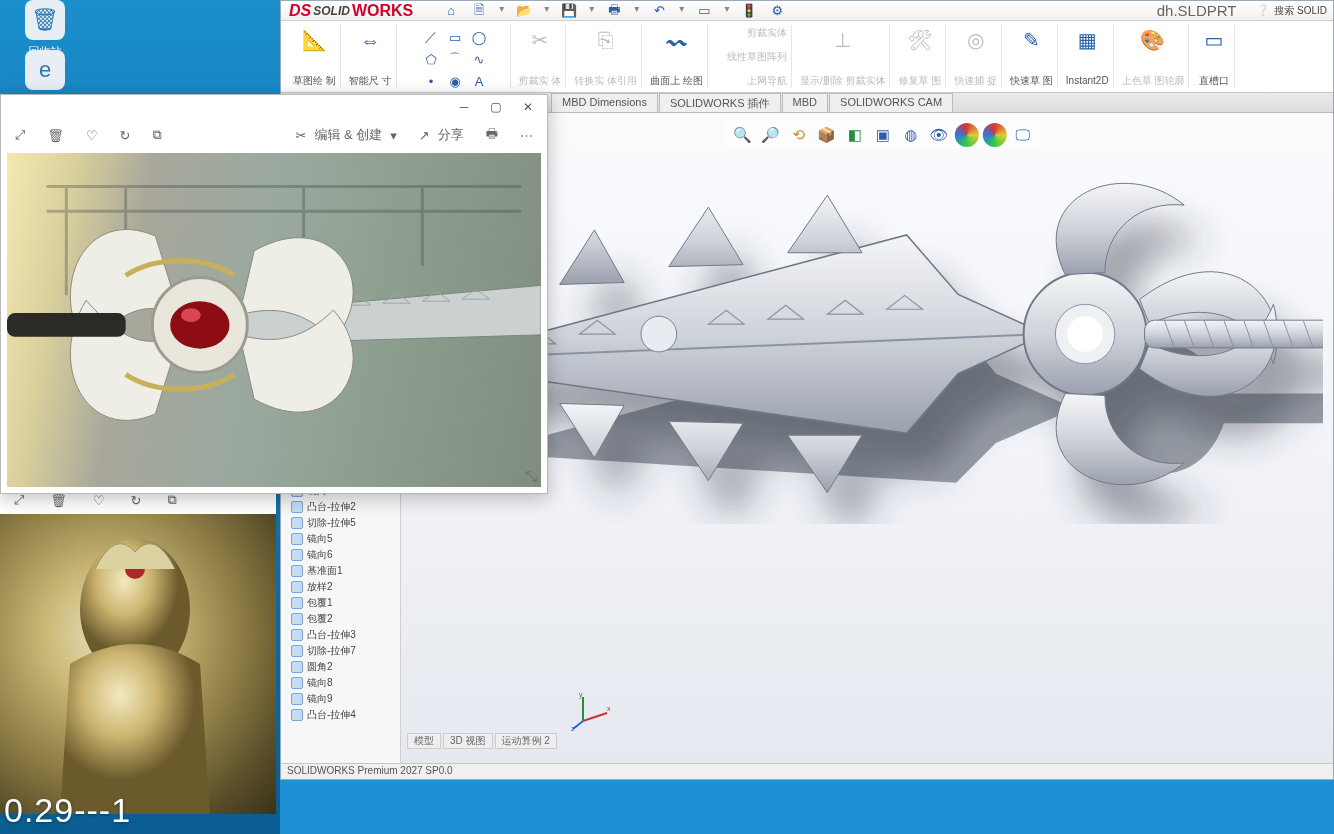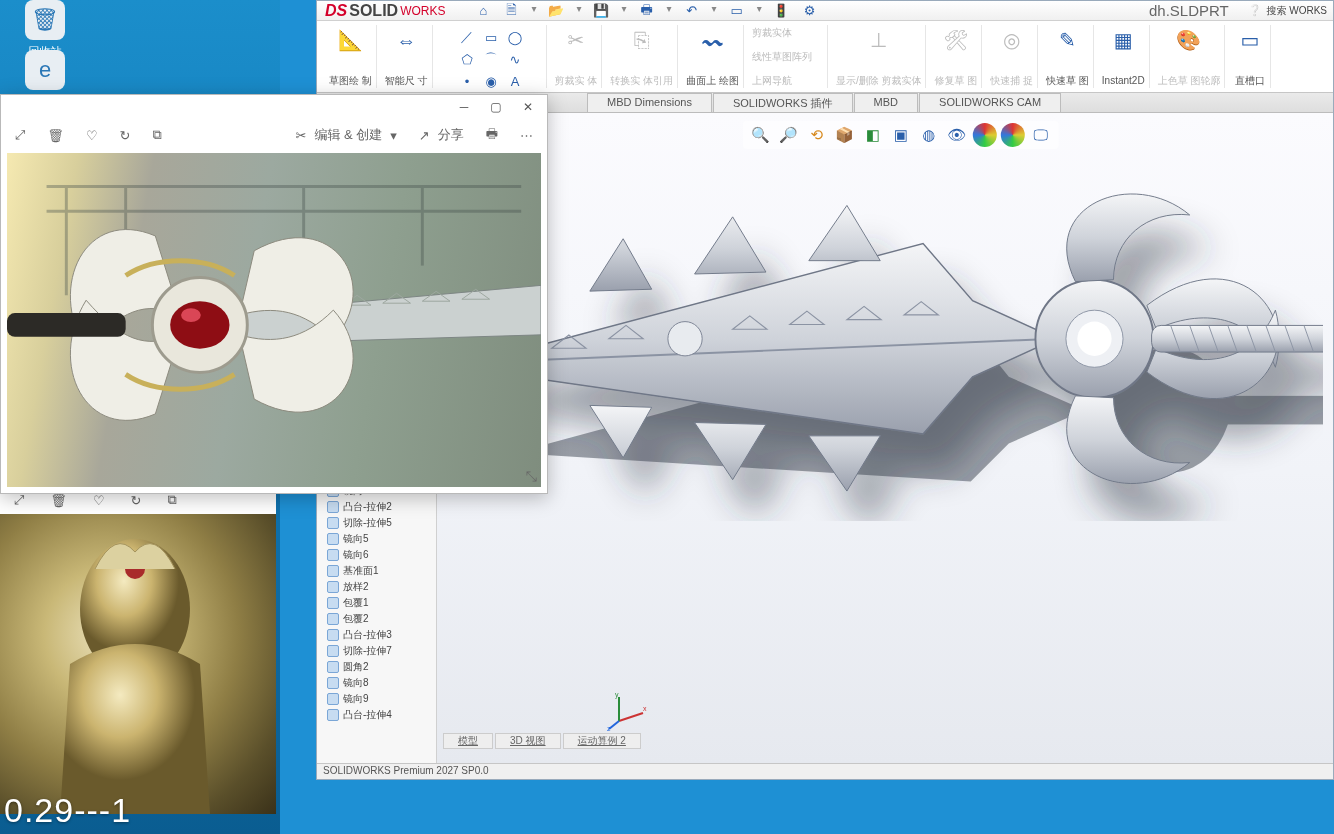--- a/index.html
+++ b/index.html
@@ -6,66 +6,66 @@
   html,body { width:1334px; height:834px; overflow:hidden; background:#1e90d4; position:relative; }
 
   
   .desktop { position:absolute; left:0; top:0; width:280px; height:834px; background:linear-gradient(180deg,#1b8ecb 0%,#0f73b0 55%,#0a5d91 100%); }
   .desktop-icon { position:absolute; text-align:center; color:#fff; font-size:11px; width:70px; }
   .desktop-icon .icon-shell { width:40px; height:40px; margin:0 auto 4px; background:#e8eef3; border-radius:8px; display:flex; align-items:center; justify-content:center; font-size:22px; color:#2a77b6; }
   .desktop-icon.recycle { left:10px; top:0; }
   .desktop-icon.browse { left:10px; top:50px; }
 
   
-  .sw-window { position:absolute; left:280px; top:0; right:0; height:780px; background:#ef4444; border:1px solid #9ab; display:flex; flex-direction:column;margin-left:36px; }
+  .sw-window { position:absolute; left:280px; top:0; right:0; height:780px; background:#ef4444; border:1px solid #9ab; display:flex; flex-direction:column; }
   .sw-titlerow { height:20px; background:linear-gradient(#fff,#f0f0f0); border-bottom:1px solid #d0d0d0; display:flex; align-items:center; font-size:11px; color:#444; }
   .sw-logo { display:flex; align-items:center; gap:2px; padding:0 8px; }
   .sw-logo .ds { color:#d4002a; font-weight:700; font-size:16px; font-style:italic; }
-  .sw-logo .solid { color:#444; font-weight:700; font-size:16px; }
-  .sw-logo .works { color:#d4002a; font-weight:400; font-size:12px; }
+  .sw-logo .solid { color:#444; font-weight:700; font-size:12px;font-style:italic; }
+  .sw-logo .works { color:#d4002a; font-weight:700; font-size:16px; }
   .sw-menu { display:flex; gap:2px; margin-left:8px; }
   .sw-menu span { padding:2px 6px; cursor:pointer; }
   .qat { display:flex; gap:8px; margin-left:20px; }
   .qat-icon { width:20px; height:16px; display:flex; align-items:center; justify-content:center; font-size:13px; color:#2a5faa; cursor:pointer; }
   .qat-sep { font-size:10px; color:#888; margin:0 2px; }
   .sw-docname { margin-left:auto; margin-right:20px; color:#666; font-size:15px; }
   .sw-search { margin-right:6px; display:flex; align-items:center; gap:4px; }
 
   
   .ribbon { height:72px; background:#fff; border-bottom:1px solid #c6c6c6; display:flex; padding:4px 8px; gap:4px; }
   .rb-group { display:flex; flex-direction:column; align-items:center; justify-content:space-between; padding:2px 4px; border-right:1px solid #e6e6e6; min-width:42px; }
   .rb-bigicon { font-size:20px; color:#2a5faa; width:26px; height:26px; display:flex; align-items:center; justify-content:center; }
   .rb-label { font-size:10px; color:#555; text-align:center; line-height:11px; }
   .rb-grid { display:grid; grid-template-columns:repeat(3,22px); grid-auto-rows:20px; gap:2px;}
   .rb-grid span{ width:22px; height:20px; display:flex; align-items:center; justify-content:center; color:#2a5faa; font-size:13px;}
   .rb-disabled .rb-bigicon, .rb-disabled .rb-label, .rb-disabled span { color:#bcbcbc; }
 
   
   .tabstrip { height:20px; background:linear-gradient(#eaeaea,#dedede); border-bottom:1px solid #bcbcbc; display:flex; font-size:11px; position:relative; }
   .tabstrip .gap { width:270px; }
-  .tab { padding:2px 19px; border:1px solid #bcbcbc; border-bottom:none; background:#efefef; color:#555; margin-right:1px; cursor:pointer;}
+  .tab { padding:2px 10px; border:1px solid #bcbcbc; border-bottom:none; background:#efefef; color:#555; margin-right:1px; cursor:pointer;}
 
   
   .workspace { flex:1; display:flex; position:relative; background:#fff; }
   .feat-tree { width:120px; background:#f7f7f7; border-right:1px solid #d0d0d0; overflow:hidden; font-size:10px; color:#444;}
   .feat-row { display:flex; align-items:center; gap:4px; padding:1px 4px 1px 10px; white-space:nowrap;}
   .feat-row .fico { width:12px; height:12px; background:#c7dcf1; border:1px solid #7aa6d6; border-radius:2px; }
   .viewport { flex:1; position:relative; background:linear-gradient(180deg,#fbfbfe 0%,#f1f3f8 55%,#e6e9ef 100%); overflow:hidden; }
   .view-toolbar { position:absolute; top:8px; left:50%; transform:translateX(-45%); display:flex; gap:4px; background:rgba(255,255,255,.5); padding:2px 6px; border-radius:4px; }
   .vt-icon { width:24px; height:24px; font-size:15px; display:flex; align-items:center; justify-content:center; color:#2a5faa; cursor:pointer;} .vt-icon.green{color:#2a8c3a;} .vt-icon.orange{color:#d78a1f;}
   .vt-icon.rgb{ background:conic-gradient(#d33,#dc3,#3c4,#37d,#d33); border-radius:50%; }
 
   
   .swordwrap{position:absolute; left:10px; top:60px; right:10px; bottom:30px;}
 
   .triad { position:absolute; left:170px; bottom:30px; font-size:10px; }
   .triad svg { width:40px; height:40px;}
 
   .bottom-tabs{ position:absolute; left:0; bottom:14px; height:16px; font-size:10px; color:#666; display:flex; gap:2px; padding-left:6px; background:transparent;}
-  .bottom-tabs span{ background:#eee; border:1px solid #ccc; padding:0 14px; cursor:pointer;text-decoration:underline;}
+  .bottom-tabs span{ background:#eee; border:1px solid #ccc; padding:0 6px; cursor:pointer;}
 
   .statusbar { height:16px; background:#f0f0f0; border-top:1px solid #c6c6c6; font-size:10px; color:#555; padding:1px 6px; }
 
   
   .bluebar { position:absolute; left:280px; top:780px; right:0; height:54px; background:#1e90d4;}
 
   
   .photowin { position:absolute; left:0; top:94px; width:548px; height:400px; background:#fff; border:1px solid #b9b9b9; box-shadow:0 4px 18px rgba(0,0,0,.25); display:flex; flex-direction:column; }
   .pw-ctrl { height:24px; display:flex; align-items:center; justify-content:flex-end; gap:2px; padding-right:4px; }
   .pw-btn { width:30px; height:22px; display:flex; align-items:center; justify-content:center; font-size:12px; color:#555; cursor:pointer;}
@@ -122,21 +122,21 @@
       <span class="qat-icon">↶</span>
         <span class="qat-sep">▾</span>
       <span class="qat-icon">▭</span>
         <span class="qat-sep">▾</span>
       <span class="qat-icon" style="color:#2a8c3a">🚦</span>
       <span class="qat-icon">⚙</span>
     </div>
     <div class="sw-docname">dh.SLDPRT</div>
     <div class="sw-search">
       <span>❔</span>
-      <span class="mini">搜索 WORKS</span>
+      <span class="mini">搜索 SOLID</span>
     </div>
   </div>
 
   <div class="ribbon">
     <div class="rb-group">
       <div class="rb-bigicon">📐</div>
       <div class="rb-label">草图绘
 制</div>
     </div>
     <div class="rb-group">
@@ -165,21 +165,21 @@
     <div class="rb-group rb-disabled">
       <div class="rb-bigicon">⎘</div>
       <div class="rb-label">转换实
 体引用</div>
     </div>
     <div class="rb-group">
       <div class="rb-bigicon">〰</div>
       <div class="rb-label">曲面上
 绘图</div>
     </div>
-    <div class="rb-group rb-disabled" style="min-width:80px;align-items:flex-start">
+    <div class="rb-group rb-disabled" style="min-width:80px;align-items:flex-end">
       <div class="rb-label">剪裁实体</div>
       <div class="rb-label">线性草图阵列</div>
       <div class="rb-label">上网导航</div>
     </div>
     <div class="rb-group rb-disabled">
       <div class="rb-bigicon">⊥</div>
       <div class="rb-label">显示/删除
 剪裁实体</div>
     </div>
     <div class="rb-group rb-disabled">

